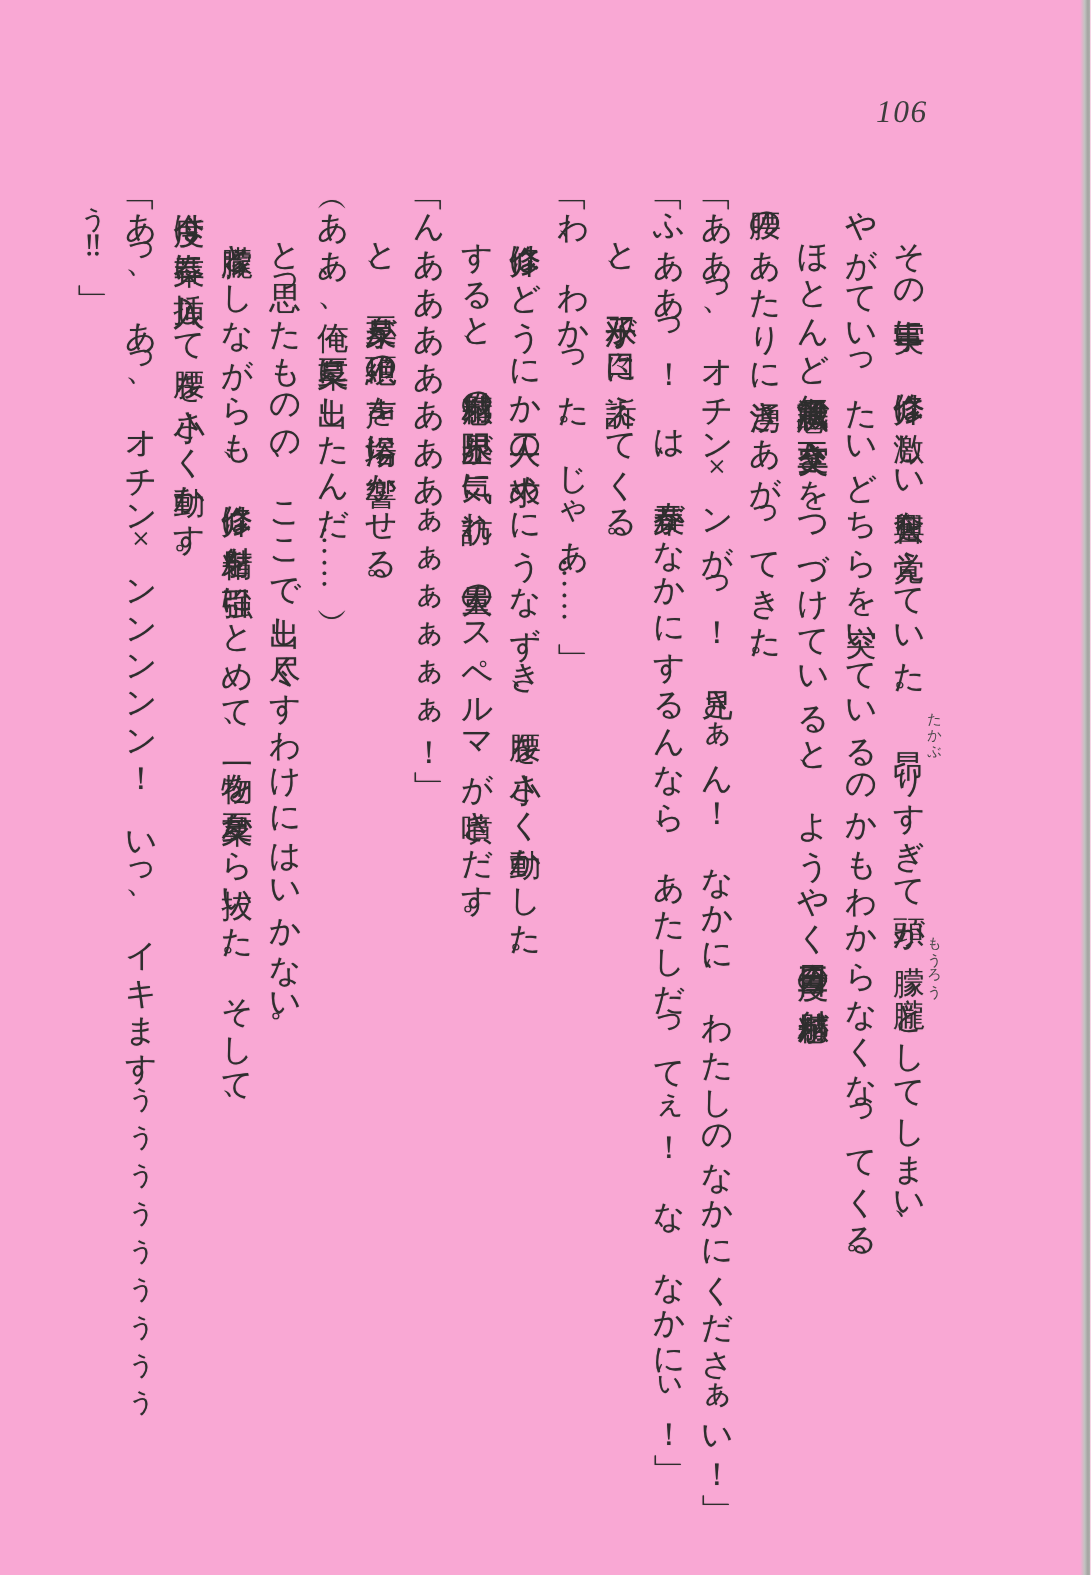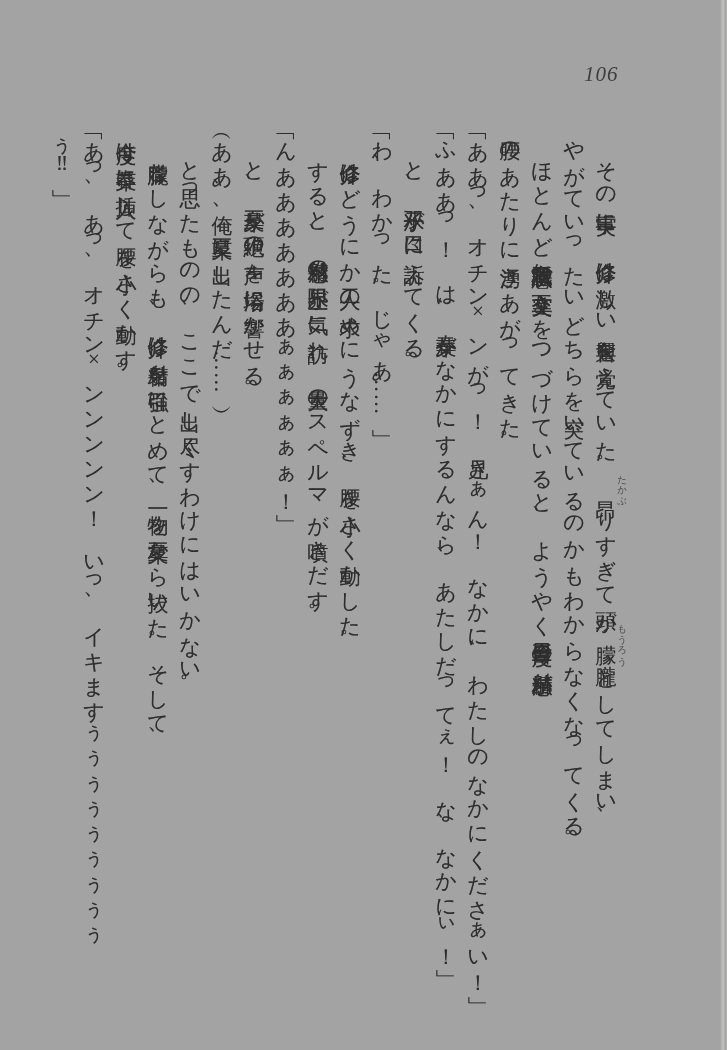--- a/index.html
+++ b/index.html
@@ -4,21 +4,21 @@
 <style>
   html, body {
     margin: 0;
     padding: 0;
     background: #ffffff;
   }
   .page {
     position: relative;
     width: 727px;
     height: 1050px;
-    background: #a3a3a3;
+    background: #f9a8d4;
     overflow: hidden;
     font-family: "Liberation Serif", "DejaVu Serif", serif;
   }
   .page-number {
     position: absolute;
     top: 62px;
     left: 584px;
     font-size: 21px;
     font-style: italic;
     color: #3d3d3d;

